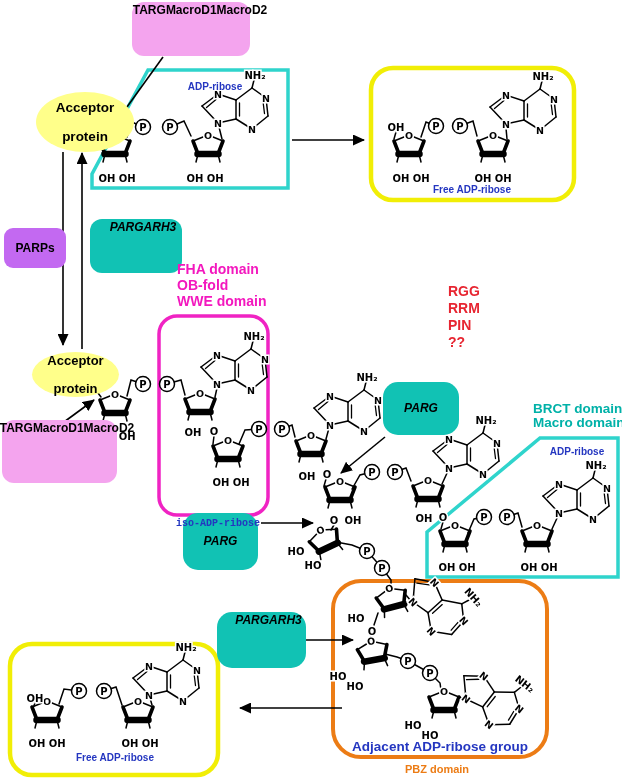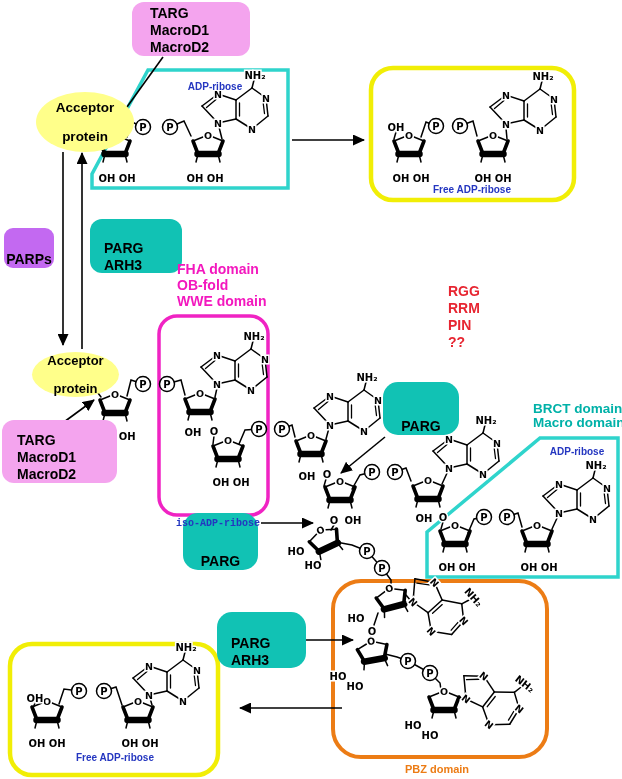--- a/index.html
+++ b/index.html
@@ -6,26 +6,26 @@
   .fig{position:relative;width:622px;height:779px;background:#fff;overflow:hidden;
        border-right:1px solid #cfcfcf;border-bottom:1px solid #cfcfcf;}
   svg#chem{position:absolute;left:0;top:0;z-index:1;}
   .obox{fill:none;}
   .obox.cyan{stroke:var(--cyan);stroke-width:3.5;}
   .obox.yellow{stroke:var(--yellow_border);stroke-width:4.5;}
   .obox.magenta{stroke:var(--magenta_border);stroke-width:3.5;}
   .obox.orange{stroke:var(--orange_border);stroke-width:4;}
   .atom{font:bold 9.5px "DejaVu Sans",sans-serif;fill:#000;paint-order:stroke;stroke:#fff;stroke-width:3px;}
   .atom.big{font-size:10px;}
-  .pbox{position:absolute;z-index:2;display:flex;flex-direction:column;justify-content:flex-end;
-        font-weight:bold;font-size:14px;line-height:17px;color:#000;border-radius:12px;}
+  .pbox{position:absolute;z-index:2;display:flex;flex-direction:row;justify-content:center;
+        font-weight:bold;font-size:12px;line-height:17px;color:#000;border-radius:12px;}
   .pbox.center{align-items:center;text-align:center;}
   .pink{background:var(--pink);}
   .purple{background:var(--purple);}
-  .teal{background:var(--teal);}
+  .teal{background:var(--teal);font-style:italic;}
   .ell{position:absolute;z-index:2;border-radius:50%;background:var(--yellow_fill);
        display:flex;flex-direction:column;align-items:center;justify-content:center;
        font-weight:bold;font-size:13.5px;line-height:17px;color:#000;gap:12px;}
   .cap{position:absolute;z-index:2;transform:translateX(-50%);white-space:nowrap;
        font-weight:bold;font-size:10px;color:var(--blue_text);}
   .cap.orangetxt{color:var(--orange_border);font-size:11px;}
   .ann{position:absolute;z-index:2;font-weight:bold;font-size:14px;white-space:nowrap;}
   .ann.magentatxt{color:var(--magenta_text);line-height:16px;}
   .ann.redtxt{color:var(--red_text);line-height:17px;}
   .ann.tealtxt{color:var(--teal_text);font-size:13.5px;line-height:14px;}
@@ -570,21 +570,21 @@
     <div>TARG</div>
     <div>MacroD1</div>
     <div>MacroD2</div>
   </div>
 
   <div class="ell" style="left:36px;top:92px;width:98px;height:60px;">
     <div>Acceptor</div>
     <div>protein</div>
   </div>
 
-  <div class="pbox purple center" style="left:4px;top:228px;width:50px;height:40px;border-radius:9px;">
+  <div class="pbox purple center" style="left:4px;top:228px;width:62px;height:40px;border-radius:9px;">
     <div>PARPs</div>
   </div>
 
   <div class="pbox teal" style="left:90px;top:219px;width:78px;height:54px;padding-left:14px;line-height:16.5px;">
     <div>PARG</div>
     <div>ARH3</div>
   </div>
 
   <div class="ell" style="left:32px;top:352px;width:87px;height:45px;font-size:13px;line-height:15.5px;">
     <div>Acceptor</div>
@@ -623,15 +623,16 @@
   </div>
   <div class="ann tealtxt" style="left:533px;top:402px;">
     <div>BRCT domain</div>
     <div>Macro domain</div>
   </div>
 
   <div class="cap" style="left:215px;top:81px;">ADP-ribose</div>
   <div class="cap" style="left:472px;top:184px;">Free ADP-ribose</div>
   <div class="cap" style="left:218px;top:518px;font-family:Liberation Mono, monospace;">iso-ADP-ribose</div>
   <div class="cap" style="left:577px;top:446px;">ADP-ribose</div>
+  <div class="cap" style="left:440px;top:739px;font-size:13.5px;">Adjacent ADP-ribose group</div>
   <div class="cap orangetxt" style="left:437px;top:763px;">PBZ domain</div>
   <div class="cap" style="left:115px;top:752px;">Free ADP-ribose</div>
 </div>
 
 </body></html>

